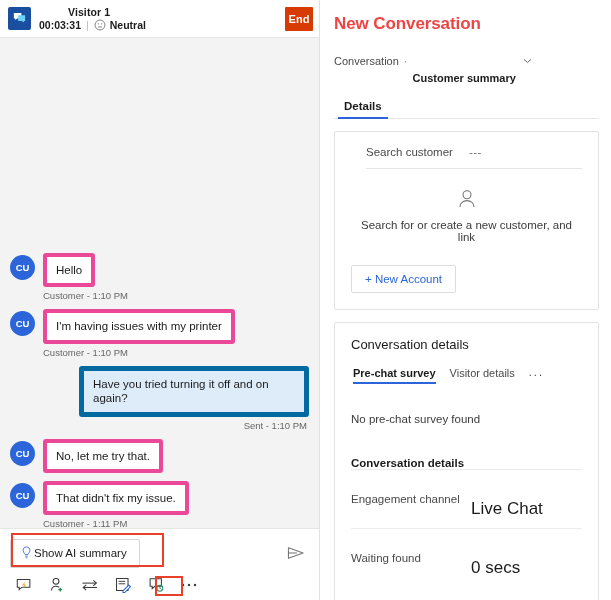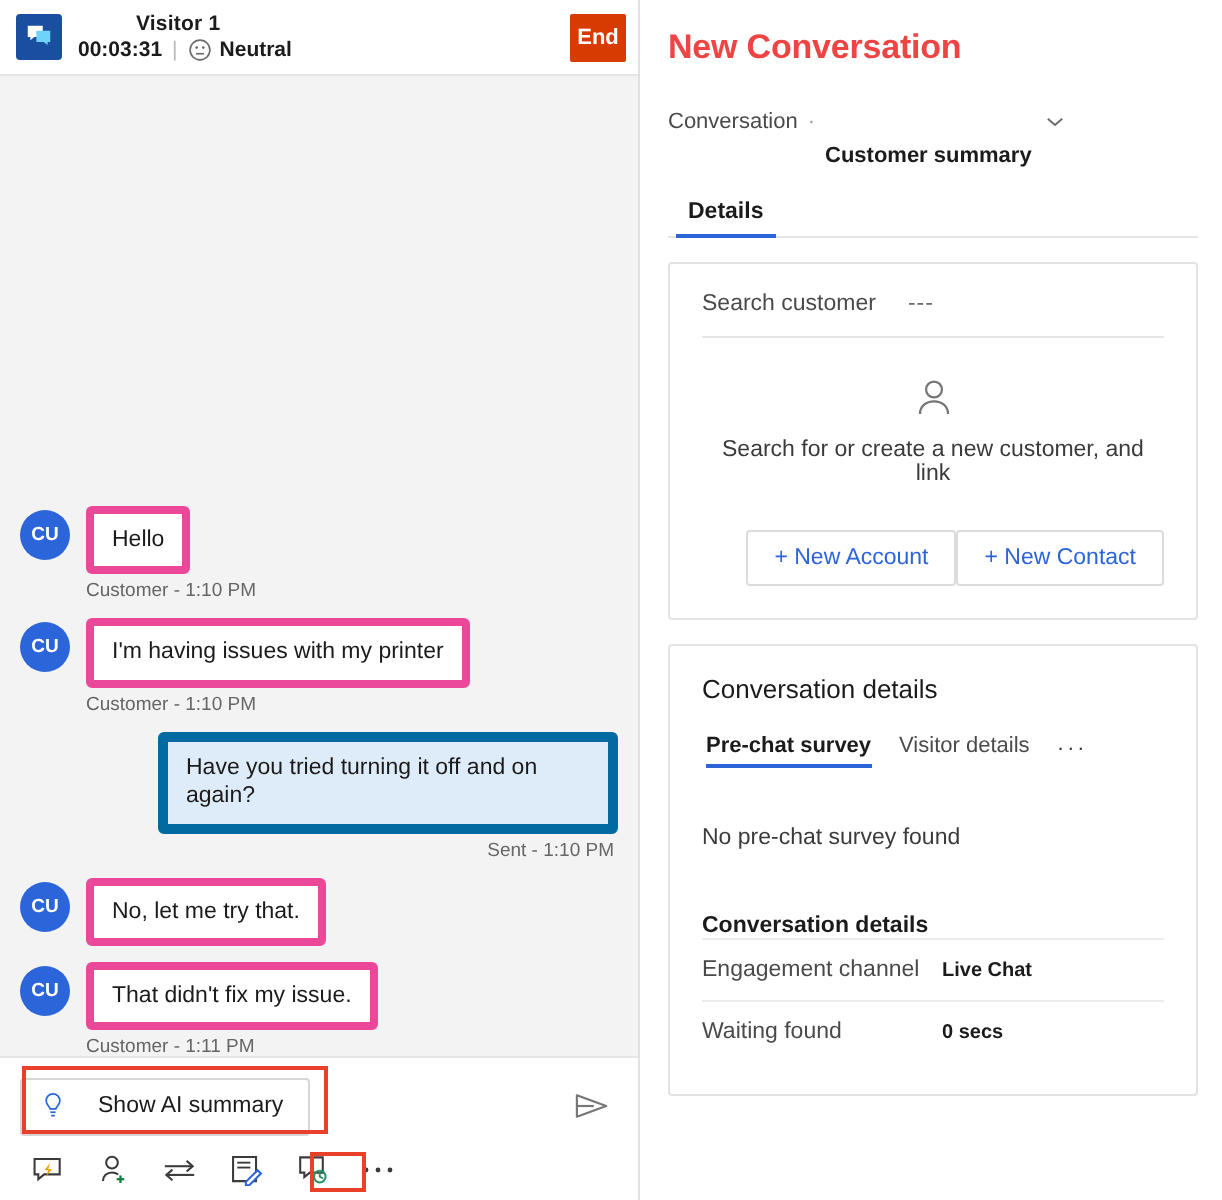--- a/index.html
+++ b/index.html
@@ -115,21 +115,21 @@
   .compose-area {
     flex: 0 0 auto;
     background: #ffffff;
     border-top: 1px solid #e6e6e6;
     height: 72px;
     position: relative;
     padding: 8px 10px 0 10px;
   }
   .compose-row { display: flex; align-items: center; height: 32px; }
   .ai-summary-btn {
-    display: flex; align-items: center; gap: 16px;
+    display: flex; align-items: center; gap: 1px;
     border: 1px solid #d6d6d6;
     background: #ffffff;
     border-radius: 2px;
     height: 29px;
     padding: 0 12px 0 9px;
     cursor: pointer;
     font-family: "Liberation Sans", sans-serif;
   }
   .ai-summary-label { font-size: 11.5px; color: #1b1b1b; }
   .send-btn {
@@ -216,32 +216,33 @@
     border-radius: 2px;
     background: #ffffff;
     margin-top: 12px;
     padding: 14px 16px 16px 16px;
   }
 
   .search-row {
     display: flex; align-items: baseline; gap: 16px;
     border-bottom: 1px solid #e6e6e6;
     padding-bottom: 10px;
+    margin-left: 15px;
   }
   .search-label { font-size: 11.5px; color: #4a4a4a; }
   .search-value { font-size: 11.5px; color: #6b6b6b; letter-spacing: .5px; }
 
   .empty-block { text-align: center; padding-top: 18px; }
   .empty-text {
     font-size: 11.5px;
     color: #3b3b3b;
     margin-top: 8px;
   }
   .empty-btn-row {
-    display: flex; justify-content: flex-end; 
+    display: flex; justify-content: space-between; 
     margin-top: 22px;
   }
   .ghost-btn {
     border: 1px solid #dcdcdc;
     background: #ffffff;
     border-radius: 2px;
     color: #2b65d9;
     font-size: 11.5px;
     padding: 7px 13px;
     cursor: pointer;
@@ -286,21 +287,21 @@
     font-weight: bold;
     color: #1b1b1b;
     margin-top: 32px;
   }
   .kv-row {
     display: flex; align-items: center;
     border-top: 1px solid #ececec;
     padding: 9px 0 9px 0;
   }
   .kv-key { font-size: 11.5px; color: #4a4a4a; width: 120px; flex: 0 0 auto; }
-  .kv-val { font-size: 10px; color: #1b1b1b; font-weight: bold; }
+  .kv-val { font-size: 17px; color: #1b1b1b; font-weight: normal; margin-top: 20px; }
 
   svg { display: block; }
 </style>
 </head>
 <body>
 
 <div id="app">
 
   <div class="chat-pane">
 
@@ -464,21 +465,20 @@
       <div class="empty-block">
         <span>
           <svg width="24" height="24" viewBox="0 0 26 26" style="margin:0 auto;">
             <circle cx="13" cy="8.4" r="4.3" fill="none" stroke="#767676" stroke-width="1.2"></circle>
             <path d="M5.4 21.6c0-4.2 3.4-6.8 7.6-6.8s7.6 2.6 7.6 6.8" fill="none" stroke="#767676" stroke-width="1.2"></path>
           </svg>
         </span>
         <div class="empty-text">Search for or create a new customer, and link</div>
         <div class="empty-btn-row">
           <button class="ghost-btn">+ New Account</button>
-          <button class="ghost-btn">+ New Contact</button>
         </div>
       </div>
     </div>
 
     <div class="card">
       <div class="card-title">Conversation details</div>
 
       <div class="sub-tabstrip">
         <div class="sub-tab active">Pre-chat survey</div>
         <div class="sub-tab">Visitor details</div>

